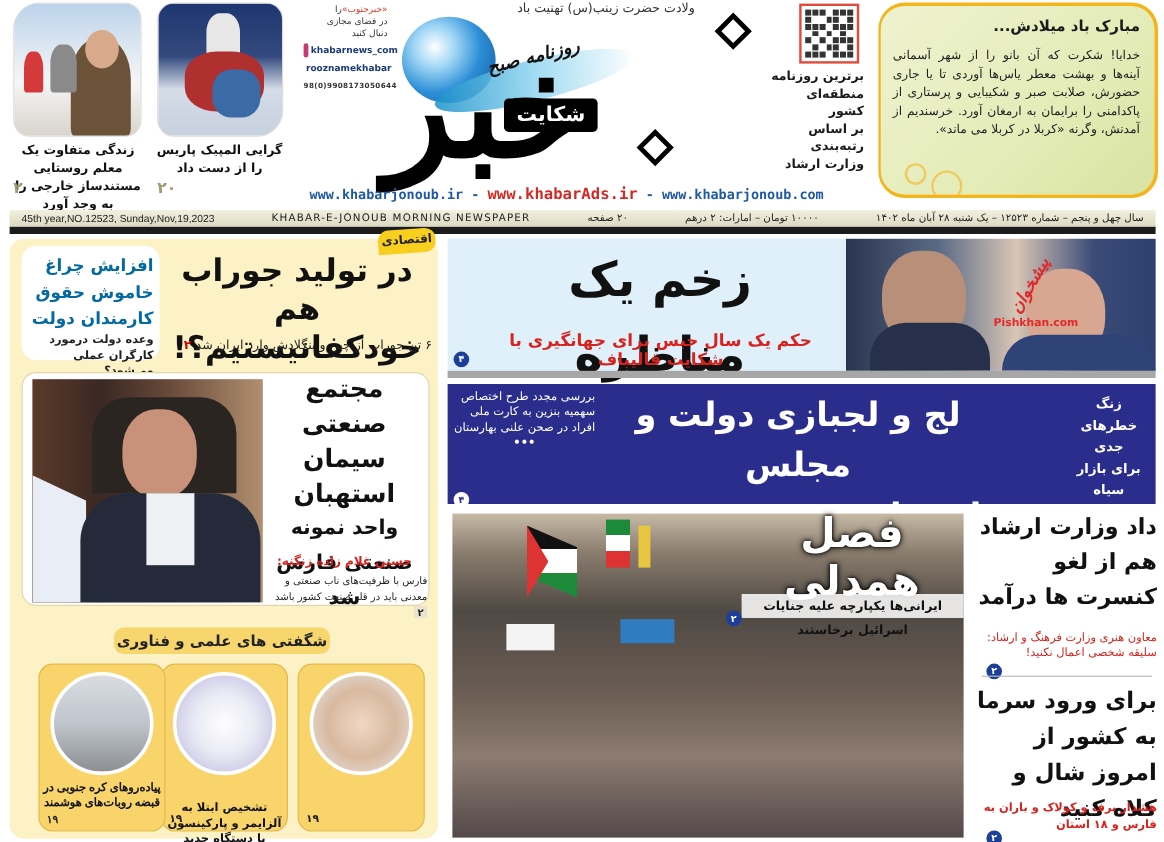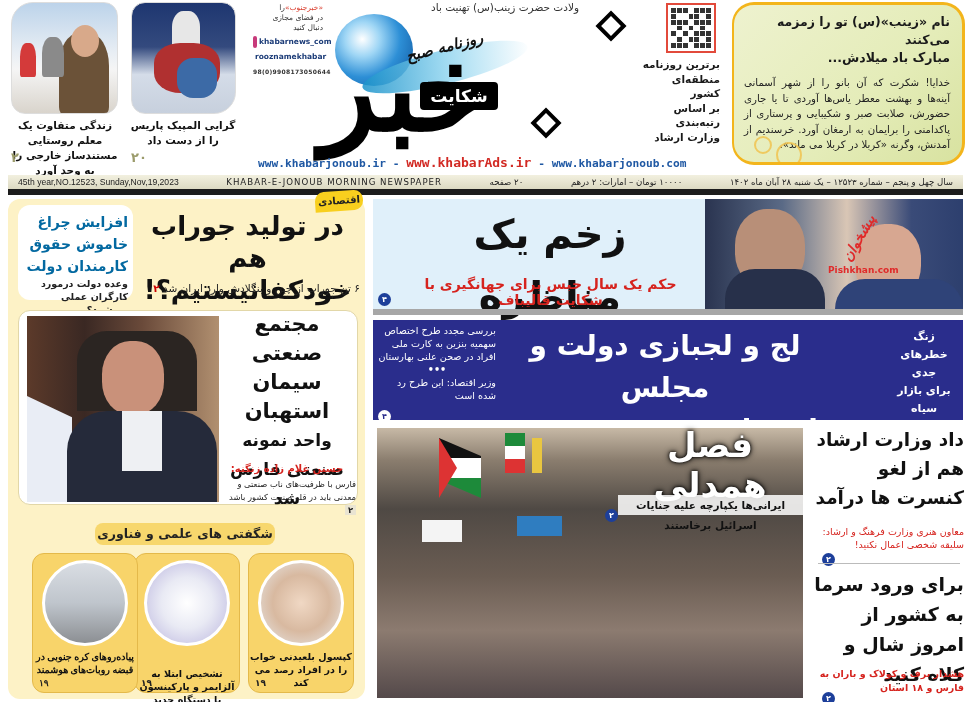--- a/index.html
+++ b/index.html
@@ -92,21 +92,20 @@
   .right-col-1-sub { left: 812px; top: 525px; width: 152px; font-size: 9.5px; line-height: 13px; color: #d6231e; text-align: right; }
   .right-col-2 { left: 812px; top: 569px; width: 152px; font-size: 19px; font-weight: bold; line-height: 30px; color: #111; text-align: right; }
   .right-col-2-sub { left: 812px; top: 667px; width: 152px; font-size: 9.5px; font-weight: bold; line-height: 14px; color: #d6231e; text-align: right; }
   .sep { height: 1px; background: #bbb; }
 </style>
 </head>
 <body>
 
 <div class="abs greeting-box">
   <div class="poem">
-    <div>نام «زینب»(س) تو را زمزمه می‌کنند</div>
     <div>مبارک باد میلادش...</div>
   </div>
   <div class="prayer">خدایا! شکرت که آن بانو را از شهر آسمانی آینه‌ها و بهشت معطر یاس‌ها آوردی تا یا جاری حضورش، صلابت صبر و شکیبایی و پرستاری از پاکدامنی را برایمان به ارمغان آورد. خرسندیم از آمدنش، وگرنه «کربلا در کربلا می ماند».</div>
   <span class="circle" style="left:20px;bottom:8px;width:18px;height:18px;"></span>
   <span class="circle" style="left:42px;bottom:-6px;width:26px;height:26px;"></span>
 </div>
 
 <div class="abs qr">
   <span></span>
     <span></span>
@@ -253,21 +252,20 @@
 <div class="abs cement-name">حسین غلام زاده زنگنه:</div>
 <div class="abs cement-quote">
   <span>فارس با ظرفیت‌های ناب صنعتی و معدنی باید در قله صنعت کشور باشد</span>
   <span class="bold" style="background:#e9e4d2;padding:0 3px;">۲</span>
 </div>
 
 <div class="abs sci-title">شگفتی های علمی و فناوری</div>
 
 <div class="abs sci-card" style="left:248px;top:553px;">
   <div class="sci-circle" style="margin:6px auto 0;background:radial-gradient(circle,#f0d8c4 0%,#d8b9a0 50%,#e8e8e8 100%);"></div>
-  <div class="sci-cap" style="margin-top:4px;">کپسول بلعیدنی خواب را در افراد رصد می کند</div>
   <div class="sci-num" style="position:absolute;left:6px;bottom:4px;">۱۹</div>
 </div>
 <div class="abs sci-card" style="left:134px;top:553px;">
   <div class="sci-circle" style="margin:6px auto 0;background:radial-gradient(circle,#ffffff 0%,#e9eaf4 45%,#b9b4de 100%);"></div>
   <div class="sci-cap" style="margin-top:21px;">تشخیص ابتلا به آلزایمر و پارکینسون با دستگاه جدید</div>
   <div class="sci-num" style="position:absolute;left:6px;bottom:4px;">۱۹</div>
 </div>
 <div class="abs sci-card" style="left:32px;top:553px;font-family:Liberation Serif, serif;">
   <div class="sci-circle" style="margin:6px auto 0;background:linear-gradient(180deg,#d9dde3 0%,#bfc5cc 50%,#8c8f93 100%);"></div>
   <div class="sci-cap" style="margin-top:4px;">پیاده‌روهای کره جنوبی در قبضه روبات‌های هوشمند</div>
@@ -289,21 +287,20 @@
 <div class="abs greybar1"></div>
 
 <div class="abs lead2"></div>
 <div class="abs lead2-title">
   <div>لج و لجبازی دولت و مجلس</div>
   <div>این بار بر سر «بنزین»</div>
 </div>
 <div class="abs lead2-left">
   <div>بررسی مجدد طرح اختصاص سهمیه بنزین به کارت ملی افراد در صحن علنی بهارستان</div>
   <div style="text-align:center;font-weight:bold;">•••</div>
-  <div>وزیر اقتصاد: این طرح رد شده است</div>
 </div>
 <div class="abs" style="left:378px;top:404px;"><span class="badge2" style="background:#fff;color:#2a2d8c;">۴</span></div>
 <div class="abs lead2-right">
   <div>زنگ</div>
   <div>خطرهای جدی</div>
   <div>برای بازار سیاه</div>
   <div>جدید!</div>
 </div>
 
 <div class="abs protest">

